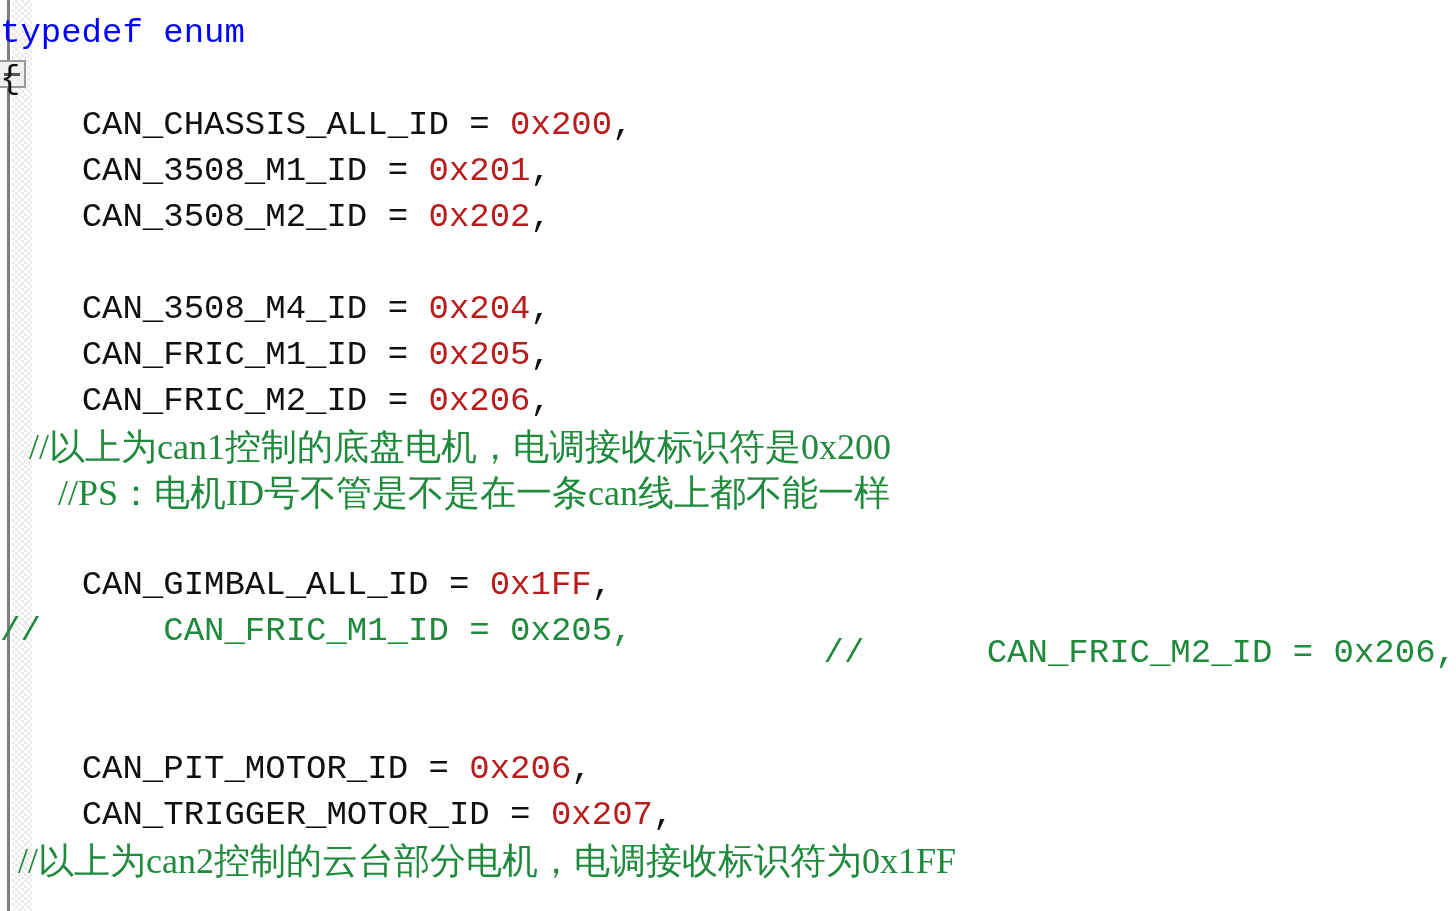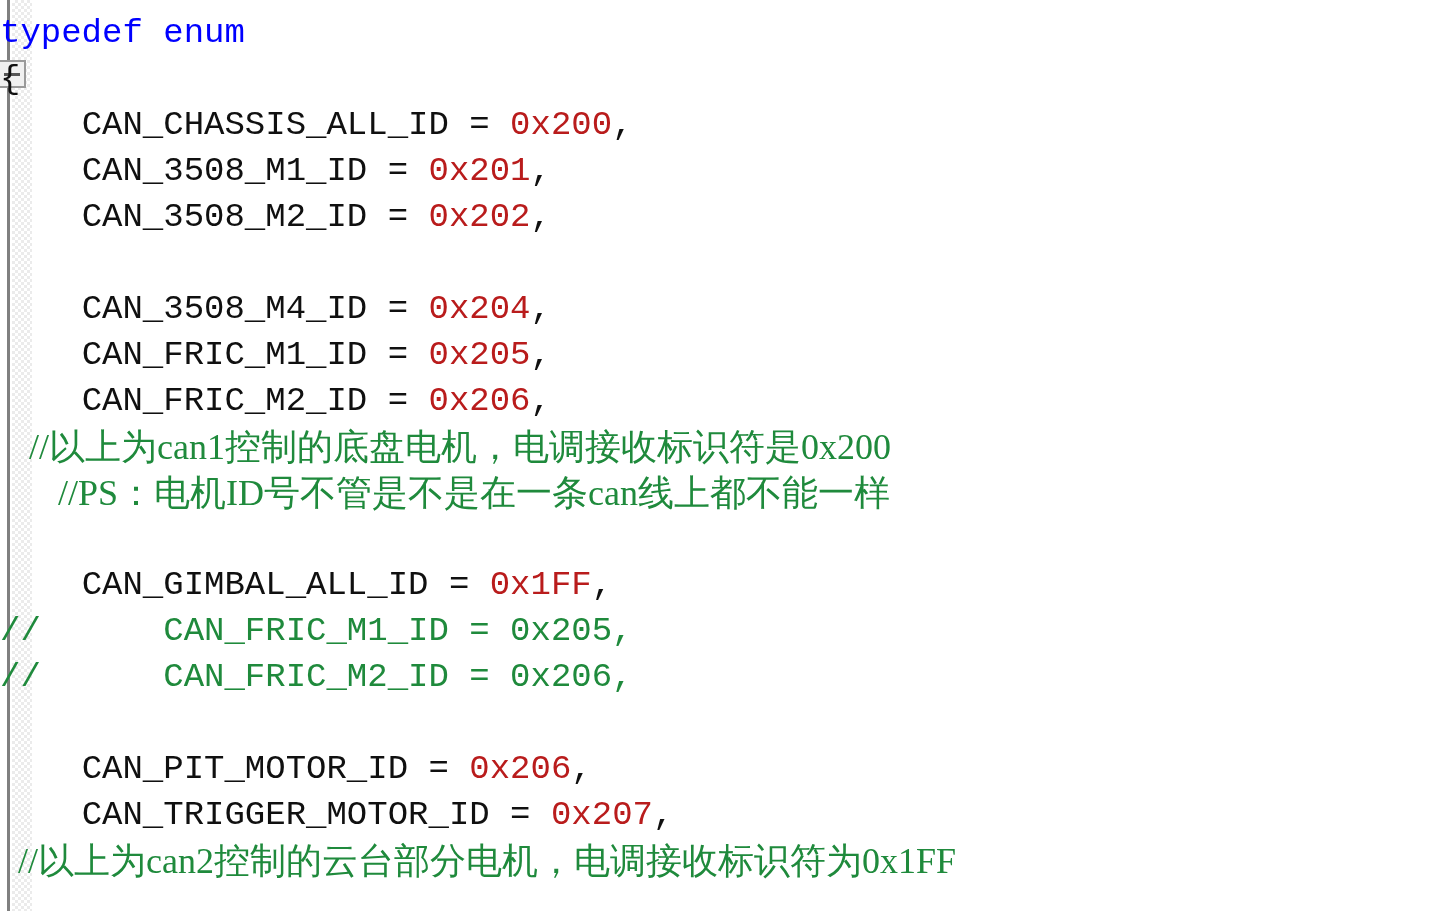--- a/index.html
+++ b/index.html
@@ -88,21 +88,21 @@
     <div class="line" style="top:378px;"><span class="tok">    </span><span class="tok id">CAN_FRIC_M2_ID</span><span class="tok punc"> = </span><span class="tok num">0x206</span><span class="tok punc">,</span></div>
 
     <div class="cjkline" style="top:424px;margin-left:11px;">  //以上为can1控制的底盘电机，电调接收标识符是0x200</div>
     <div class="cjkline" style="top:470px;padding-left:40px;">  //PS：电机ID号不管是不是在一条can线上都不能一样</div>
 
     <div class="line" style="top:516px;"></div>
 
     <div class="line" style="top:562px;"><span class="tok">    </span><span class="tok id">CAN_GIMBAL_ALL_ID</span><span class="tok punc"> = </span><span class="tok num">0x1FF</span><span class="tok punc">,</span></div>
 
     <div class="line cmt" style="top:608px;">//      CAN_FRIC_M1_ID = 0x205,</div>
-    <div class="line cmt" style="top:654px;">//      CAN_FRIC_M2_ID = 0x206,</div>
+    <div class="line cmt" style="top:630px;text-align:right;">//      CAN_FRIC_M2_ID = 0x206,</div>
 
 
     <div class="line" style="top:746px;"><span class="tok">    </span><span class="tok id">CAN_PIT_MOTOR_ID</span><span class="tok punc"> = </span><span class="tok num">0x206</span><span class="tok punc">,</span></div>
 
     <div class="line" style="top:792px;"><span class="tok">    </span><span class="tok id">CAN_TRIGGER_MOTOR_ID</span><span class="tok punc"> = </span><span class="tok num">0x207</span><span class="tok punc">,</span></div>
 
     <div class="cjkline" style="top:838px;">  //以上为can2控制的云台部分电机，电调接收标识符为0x1FF</div>
 
   </div>
 </div>

